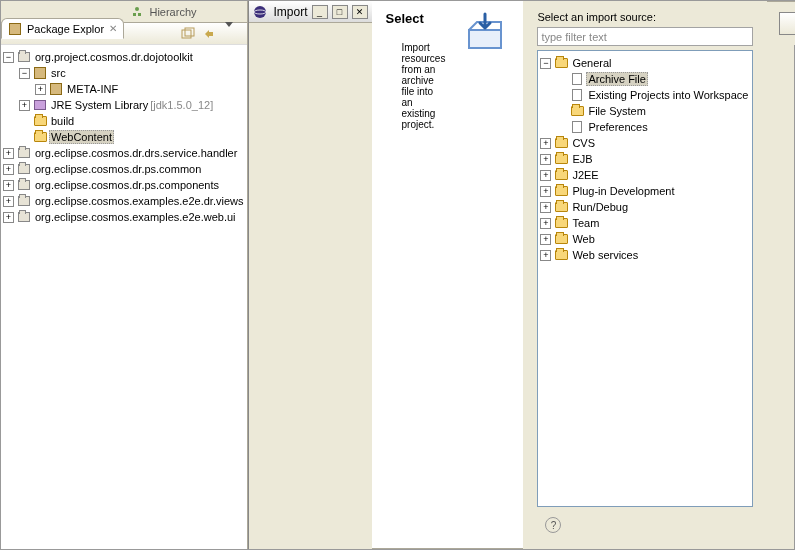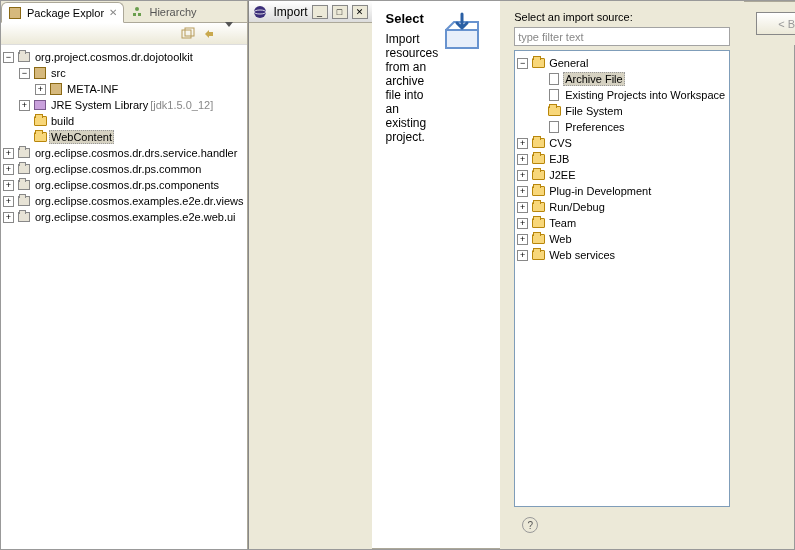--- a/index.html
+++ b/index.html
@@ -1,39 +1,39 @@
 <!DOCTYPE html>
 <html><head>
 <meta charset="utf-8">
 <style>
   * { box-sizing: border-box; }
   html, body { margin: 0; padding: 0; font-family: Tahoma, Arial, sans-serif; font-size: 11px; background: #ece9d8; }
   .root { width: 795px; height: 550px; display: flex; background: #ece9d8; border: 1px solid #999; }
   .left-panel { width: 259px; height: 100%; border-right: 1px solid #aca899; display: flex; flex-direction: column; background: #fff; }
   .tab-row { height: 22px; background: #ece9d8; display: flex; align-items: center; border-bottom: 1px solid #aca899; }
   .tab { display: flex; align-items: center; gap: 3px; padding: 2px 6px; height: 100%; border-top-left-radius: 6px; border-top-right-radius: 6px; }
-  .tab.active { background: #fff; border: 1px solid #aca899; border-bottom: 1px solid #fff; position: relative; top: 1px; }
+  .tab.active { background: #fff; border: 1px solid #aca899; border-bottom: 1px solid #fff; position: relative; top: 17px; }
   .tab-inactive { background: #ece9d8; color: #555; }
   .toolbar-row { height: 22px; background: linear-gradient(#fff,#ece9d8); display: flex; justify-content: flex-end; align-items: center; gap: 6px; padding: 0 6px; border-bottom: 1px solid #ddd; }
   .tree { flex: 1; overflow: hidden; background: #fff; padding: 4px 2px; }
   .tree-row { display: flex; align-items: center; height: 16px; white-space: nowrap; }
   .tree-indent { display: inline-block; width: 16px; height: 16px; }
   .expander { width: 11px; height: 11px; border: 1px solid #888; display: inline-flex; align-items: center; justify-content: center; font-size: 9px; line-height: 9px; color: #000; background: #fff; margin-right: 3px; cursor: pointer; }
   .node-label { padding: 0 2px; }
   .node-label.selected { background: #d6d2c2; border: 1px dotted #999; padding: 0 1px; }
   .jdk { color: #888; text-align: right; }
   
   .dialog { flex: 1; height: 100%; display: flex; flex-direction: row; border-left: 1px solid #888; }
   .titlebar { height: 22px; background: linear-gradient(#fff,#dcdcdc); display: flex; align-items: center; padding: 0 4px; gap: 4px; border-bottom: 1px solid #aca899; }
   .titlebar .title { flex: 1; font-size: 12px; }
   .winbtn { width: 16px; height: 14px; border: 1px solid #888; background: #ece9d8; display: inline-flex; align-items: center; justify-content: center; font-size: 9px; cursor: pointer; }
   .banner { background: #fff; border-bottom: 1px solid #aca899; padding: 10px 14px; display: flex; }
   .banner-left { flex: 1; }
   .banner h2 { margin: 0 0 6px 0; font-size: 13px; font-weight: bold; }
-  .banner p { margin: 0; font-size: 12px; }
+  .banner p { margin: 16px; font-size: 10px; }
   .banner-icon { width: 48px; height: 42px; display: flex; align-items: center; justify-content: center; }
   .body { flex: 1; padding: 10px 14px 6px 14px; display: flex; flex-direction: column; }
   .field-label { margin-bottom: 4px; }
   .filter-input { width: 100%; height: 19px; border: 1px solid #a3a3a3; padding: 1px 3px; font-family: inherit; font-size: 11px; color: #888; background: #fff; margin-bottom: 4px; }
   .import-tree-box { flex: 1; border: 1px solid #7f9db9; background: #fff; padding: 4px 2px; overflow: auto; }
   .help-row { height: 36px; display: flex; align-items: center; padding: 0 8px; }
   .help-icon { width: 16px; height: 16px; border: 1px solid #999; border-radius: 50%; display: inline-flex; align-items: center; justify-content: center; font-size: 10px; color: #555; cursor: pointer; }
   .button-row { height: 44px; border-top: 1px solid #aca899; display: flex; align-items: center; justify-content: flex-start; gap: 6px; padding: 0 12px; background: #ece9d8; }
   .btn { min-width: 78px; height: 23px; border: 1px solid #888; background: linear-gradient(#fff,#ece9d8); font-family: inherit; font-size: 11px; cursor: pointer; }
   .btn.disabled { color: #999; cursor: default; }

